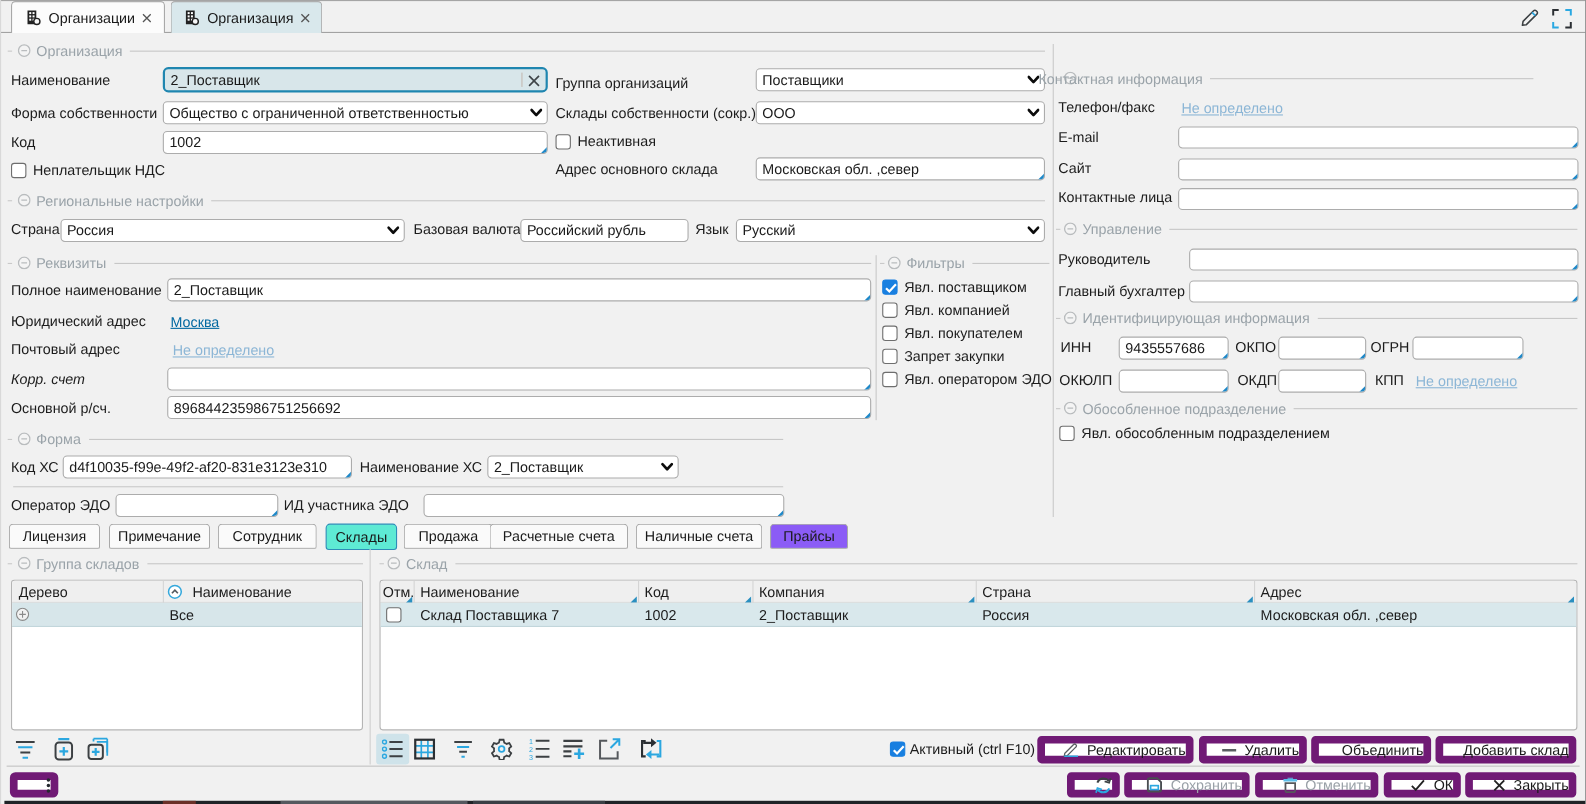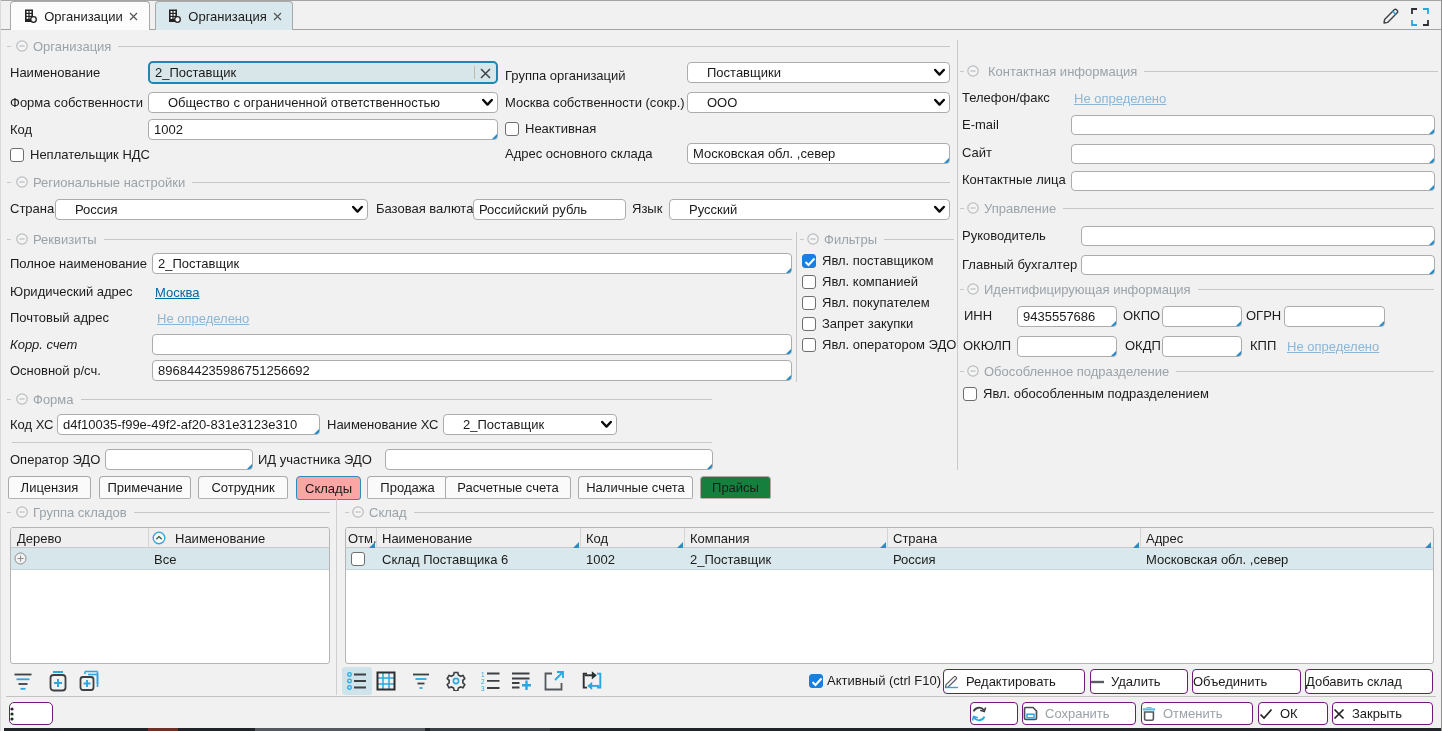--- a/index.html
+++ b/index.html
@@ -3,33 +3,33 @@
 *{margin:0;padding:0;box-sizing:border-box}
 html,body{width:1442px;height:731px;overflow:hidden}
 body{font-family:"Liberation Sans",sans-serif;font-size:13px;background:#f1f1f1;position:relative;color:#1a1a1a}
 .ab{position:absolute}
 .lbl{position:absolute;white-space:nowrap;color:#1c1c1c;font-size:13px;line-height:15px}
 .inp{position:absolute;background:#fff;border:1px solid #acacac;border-radius:4px;font-size:13px;
  display:flex;align-items:center;padding:0 5px;white-space:nowrap;overflow:hidden}
 .crn:after{content:"";position:absolute;right:-1px;bottom:-1px;width:0;height:0;
  border-left:7px solid transparent;border-bottom:7px solid #1e88c8;border-radius:0 0 3px 0}
 .sel{position:absolute;background:#fff;border:1px solid #acacac;border-radius:4px;font-size:13px;
- display:flex;align-items:center;padding:0 19px;white-space:nowrap;overflow:hidden}
+ display:flex;align-items:center;padding:0 5px;white-space:nowrap;overflow:hidden}
 .sel svg{position:absolute;right:4px;top:50%;margin-top:-5px}
 .grph{position:absolute;display:flex;align-items:center;color:#9aa3a9;font-size:13px;height:16px;white-space:nowrap}
 .grph .gl2{flex:1;height:1px;background:#c7c7c7;margin-left:7px;margin-top:1px}
 .gline{position:absolute;height:1px;background:#c9c9c9}
 .vline{position:absolute;width:1px;background:#c9c9c9}
 .cb{position:absolute;width:14px;height:14px;border:1px solid #6e6e6e;border-radius:3px;background:#fff}
 .cbc{position:absolute;width:14px;height:14px;border-radius:3px;background:#187fe0;border:1px solid #187fe0}
 .cbc svg{position:absolute;left:1px;top:2px}
 .lnk{position:absolute;color:#0369a1;text-decoration:underline;white-space:nowrap;font-size:13px}
 .lnk2{position:absolute;color:#8cb6d6;text-decoration:underline;white-space:nowrap;font-size:13px}
-.btn{position:absolute;background:#fff;border:1px solid #701a75;border-radius:4px;display:flex;
- align-items:center;justify-content:flex-start;font-size:13px;color:#1a1a1a;gap:7px;white-space:nowrap}
+.btn{position:absolute;background:#fff;border:7px solid #701a75;border-radius:4px;display:flex;
+ align-items:center;justify-content:flex-end;font-size:13px;color:#1a1a1a;gap:7px;white-space:nowrap}
 .tab{position:absolute;border:1px solid #a9a9a9;border-bottom:none;border-radius:4px 4px 0 0;
  background:#fafafa;display:flex;align-items:center;justify-content:center;font-size:13px}
 .th{position:absolute;color:#1c1c1c;font-size:13px;white-space:nowrap}
 </style></head><body>
 <div class="ab" style="left:0;top:0;width:1442px;height:1px;background:#a5a5a5;z-index:99"></div>
 <div class="ab" style="left:0;top:0;width:1px;height:731px;background:#d9d9d9;z-index:99"></div>
 <div class="ab" style="left:1441px;top:0;width:1px;height:731px;background:#8f8f8f;z-index:99"></div>
 <div class="ab" style="left:0;top:0;width:1442px;height:30px;background:#f1f1f1;border-bottom:1px solid #a2a2a2"></div>
 <div class="tab" style="left:10px;top:1px;width:140px;height:29px;background:#fcfcfc;gap:6px">
     <svg width="16" height="16" viewBox="0 0 16 16">
@@ -87,21 +87,21 @@
       <path d="M2 2 L11 11 M11 2 L2 11" stroke="#3f4549" stroke-width="1.5"></path>
     </svg></div>
 <div class="lbl" style="left:505px;top:68px;">Группа организаций</div>
 <div class="sel" style="left:687px;top:62px;width:263px;height:21px">Поставщики<svg width="11" height="9" viewBox="0 0 11 9">
       <path d="M1.2 2 L5.5 6.6 L9.8 2" fill="none" stroke="#0c0c0c" stroke-width="2.4" stroke-linecap="round" stroke-linejoin="round"></path>
     </svg></div>
 <div class="lbl" style="left:10px;top:95px;">Форма собственности</div>
 <div class="sel" style="left:148px;top:92px;width:350px;height:21px">Общество с ограниченной ответственностью<svg width="11" height="9" viewBox="0 0 11 9">
       <path d="M1.2 2 L5.5 6.6 L9.8 2" fill="none" stroke="#0c0c0c" stroke-width="2.4" stroke-linecap="round" stroke-linejoin="round"></path>
     </svg></div>
-<div class="lbl" style="left:505px;top:95px;">Москва собственности (сокр.)</div>
+<div class="lbl" style="left:505px;top:95px;">Склады собственности (сокр.)</div>
 <div class="sel" style="left:687px;top:92px;width:263px;height:21px">ООО<svg width="11" height="9" viewBox="0 0 11 9">
       <path d="M1.2 2 L5.5 6.6 L9.8 2" fill="none" stroke="#0c0c0c" stroke-width="2.4" stroke-linecap="round" stroke-linejoin="round"></path>
     </svg></div>
 <div class="lbl" style="left:10px;top:122px;">Код</div>
 <div class="inp crn" style="left:148px;top:119px;width:350px;height:21px;padding:0 5px;">1002</div>
 <div class="cb" style="left:505px;top:122px"></div>
 <div class="lbl" style="left:525px;top:121px;">Неактивная</div>
 <div class="cb" style="left:10px;top:148px"></div>
 <div class="lbl" style="left:30px;top:147px;">Неплательщик НДС</div>
 <div class="lbl" style="left:505px;top:146px;">Адрес основного склада</div>
@@ -187,21 +187,21 @@
 <div class="lbl" style="left:10px;top:452px;">Оператор ЭДО</div>
 <div class="inp crn" style="left:105px;top:449px;width:148px;height:21px;padding:0 5px;"></div>
 <div class="lbl" style="left:258px;top:452px;">ИД участника ЭДО</div>
 <div class="inp crn" style="left:385px;top:449px;width:328px;height:21px;padding:0 5px;"></div>
 <div class="vline" style="left:957px;top:40px;height:430px"></div>
 <div class="gline" style="left:960px;top:71px;width:4px"></div>
 <svg class="ab" style="left:967px;top:65px" width="12" height="12" viewBox="0 0 12 12">
     <circle cx="6" cy="6" r="5.2" fill="#f4f4f4" stroke="#b9bcbe" stroke-width="1.2"></circle>
     <path d="M3.4 6 L8.6 6" stroke="#b9bcbe" stroke-width="1.2"></path>
   </svg>
-<div class="grph" style="left:988px;top:63px;width:450px">
+<div class="grph" style="left:944px;top:63px;width:450px">
     <span>Контактная информация</span>
     <div class="gl2"></div>
   </div>
 <div class="lbl" style="left:962px;top:90px;">Телефон/факс</div>
 <div class="lnk2" style="left:1074px;top:91px">Не определено</div>
 <div class="lbl" style="left:962px;top:117px;">E-mail</div>
 <div class="inp crn" style="left:1071px;top:115px;width:364px;height:20px;padding:0 5px;"></div>
 <div class="lbl" style="left:962px;top:145px;">Сайт</div>
 <div class="inp crn" style="left:1071px;top:144px;width:364px;height:20px;padding:0 5px;"></div>
 <div class="lbl" style="left:962px;top:172px;">Контактные лица</div>
@@ -247,25 +247,25 @@
   </svg>
 <div class="grph" style="left:984px;top:363px;width:450px">
     <span>Обособленное подразделение</span>
     <div class="gl2"></div>
   </div>
 <div class="cb" style="left:963px;top:387px"></div>
 <div class="lbl" style="left:983px;top:386px;">Явл. обособленным подразделением</div>
 <div class="tab" style="left:8px;top:476px;width:83px;height:23px;background:#fafafa;border-bottom:1px solid #b3b3b3;border-radius:4px 4px 2px 2px">Лицензия</div>
 <div class="tab" style="left:99px;top:476px;width:92px;height:23px;background:#fafafa;border-bottom:1px solid #b3b3b3;border-radius:4px 4px 2px 2px">Примечание</div>
 <div class="tab" style="left:198px;top:476px;width:90px;height:23px;background:#fafafa;border-bottom:1px solid #b3b3b3;border-radius:4px 4px 2px 2px">Сотрудник</div>
-<div class="tab" style="left:296px;top:476px;width:65px;height:24px;background:#fca5a5;border:1px solid #2e8cb8;border-radius:4px 4px 3px 3px">Склады</div>
+<div class="tab" style="left:296px;top:476px;width:65px;height:24px;background:#5eead4;border:1px solid #2e8cb8;border-radius:4px 4px 3px 3px">Склады</div>
 <div class="tab" style="left:367px;top:476px;width:81px;height:23px;background:#fafafa;border-bottom:1px solid #b3b3b3;border-radius:4px 4px 2px 2px">Продажа</div>
 <div class="tab" style="left:445px;top:476px;width:126px;height:23px;background:#fafafa;border-bottom:1px solid #b3b3b3;border-radius:4px 4px 2px 2px">Расчетные счета</div>
 <div class="tab" style="left:578px;top:476px;width:115px;height:23px;background:#fafafa;border-bottom:1px solid #b3b3b3;border-radius:4px 4px 2px 2px">Наличные счета</div>
-<div class="tab" style="left:700px;top:476px;width:71px;height:23px;background:#15803d;border-bottom:1px solid #b3b3b3;border-radius:4px 4px 2px 2px">Прайсы</div>
+<div class="tab" style="left:700px;top:476px;width:71px;height:23px;background:#8b5cf6;border-bottom:1px solid #b3b3b3;border-radius:4px 4px 2px 2px">Прайсы</div>
 <div class="gline" style="left:7px;top:512px;width:4px"></div>
 <svg class="ab" style="left:16px;top:506px" width="12" height="12" viewBox="0 0 12 12">
     <circle cx="6" cy="6" r="5.2" fill="#f4f4f4" stroke="#b9bcbe" stroke-width="1.2"></circle>
     <path d="M3.4 6 L8.6 6" stroke="#b9bcbe" stroke-width="1.2"></path>
   </svg>
 <div class="grph" style="left:33px;top:504px;width:297px">
     <span>Группа складов</span>
     <div class="gl2"></div>
   </div>
 <div class="ab" style="left:10px;top:527px;width:320px;height:137px;background:#fff;border:1px solid #b5b5b5;border-radius:3px"></div>
@@ -319,21 +319,21 @@
 <svg class="ab" style="left:1133px;top:542px" width="6" height="6" viewBox="0 0 6 6">
     <path d="M0 6 L6 6 L6 0 Z" fill="#2a8fc0"></path>
   </svg>
 <div class="vline" style="left:1140px;top:528px;height:42px;background:#d4d4d4"></div>
 <div class="th" style="left:1146px;top:531px">Адрес</div>
 <svg class="ab" style="left:1425px;top:542px" width="6" height="6" viewBox="0 0 6 6">
     <path d="M0 6 L6 6 L6 0 Z" fill="#2a8fc0"></path>
   </svg>
 <div class="ab" style="left:346px;top:548px;width:1087px;height:22px;background:#d9e8ec;border-bottom:1px solid #c2d6db"></div>
 <div class="cb" style="left:351px;top:552px"></div>
-<div class="th" style="left:382px;top:552px">Склад Поставщика 6</div>
+<div class="th" style="left:382px;top:552px">Склад Поставщика 7</div>
 <div class="th" style="left:586px;top:552px">1002</div>
 <div class="th" style="left:690px;top:552px">2_Поставщик</div>
 <div class="th" style="left:893px;top:552px">Россия</div>
 <div class="th" style="left:1146px;top:552px">Московская обл. ,север</div>
 <svg class="ab" style="left:13px;top:673px" width="20" height="19" viewBox="0 0 20 19">
     <path d="M1.5 1.5 H18.5" stroke="#3c4043" stroke-width="1.8"></path>
     <path d="M3.5 6.3 H16.5" stroke="#2ba7e0" stroke-width="1.8"></path>
     <path d="M5.5 11 H14.5" stroke="#3c4043" stroke-width="1.8"></path>
     <path d="M7.5 15.8 H12.5" stroke="#2ba7e0" stroke-width="1.8"></path>
   </svg>

